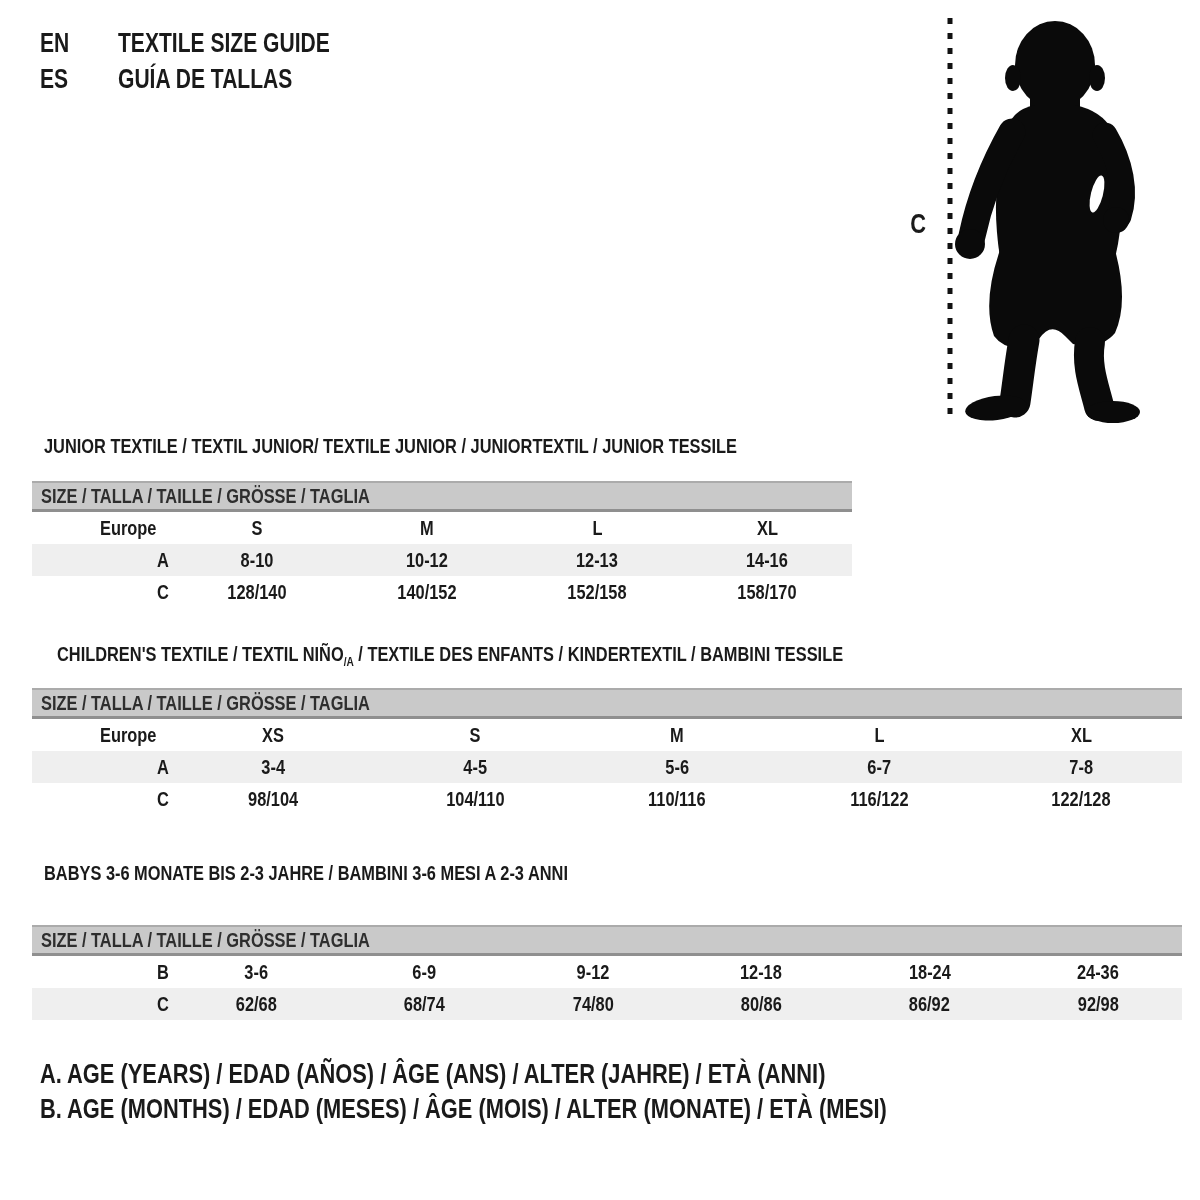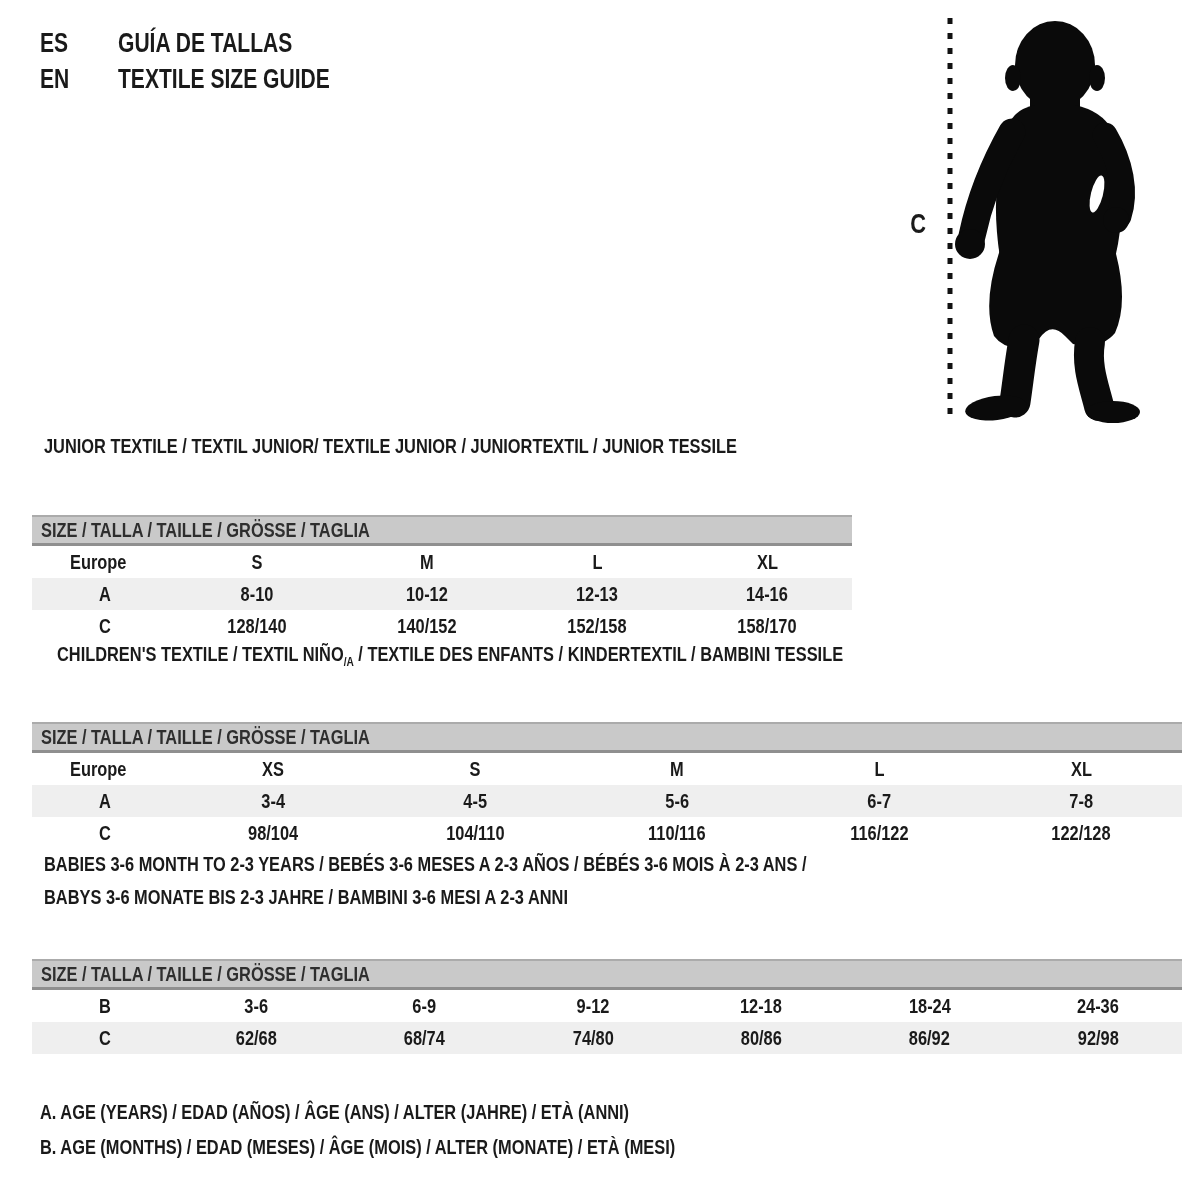--- a/index.html
+++ b/index.html
@@ -21,51 +21,51 @@
   
   .figure-svg{position:absolute;left:900px;top:10px;width:260px;height:415px;}
   .c-label{position:absolute;left:908px;top:208px;font-size:28px;}
 
   
   .sec-title{position:absolute;left:44px;font-size:21px;line-height:24px;}
   .sub{font-size:13px;vertical-align:-5px;}
   .title2{margin-top:9px;}
 
   
-  table{position:absolute;border-collapse:collapse;table-layout:fixed;font-size:21px;margin-top:34px;}
+  table{position:absolute;border-collapse:collapse;table-layout:fixed;font-size:21px;}
   td{padding:0;height:32px;}
   td.hdr{
     background:var(--header-bg,#c9c9c9);
     border-top:2px solid #ababab;
     border-bottom:3px solid #8f8f8f;
     height:26px;padding-left:9px;color:#2e2e2e;text-align:left;
   }
-  td.lbl{text-align:center;padding-left:9px;}
+  td.lbl{text-align:right;padding-left:9px;}
   td.val{text-align:center;}
   tr.stripe td{background:var(--stripe-bg,#efefef);}
   .t-junior{left:32px;top:481px;width:820px;}
   .t-children{left:32px;top:688px;width:1150px;}
   .t-babies{left:32px;top:925px;width:1150px;}
   col.c-lbl{width:140px;}
 
   
-  .legend{position:absolute;left:40px;top:1094px;font-size:21px;}
+  .legend{position:absolute;left:40px;top:1056px;font-size:28px;}
   .legend .lline{height:35px;display:flex;align-items:center;}
 </style>
 </head>
 <body>
 
 <div class="lang">
   <div class="line">
+    <span class="code"><span class="sx sx-l">EN</span></span>
+    <span class="sx sx-l">TEXTILE SIZE GUIDE</span>
+  </div>
+  <div class="line">
     <span class="code"><span class="sx sx-l">ES</span></span>
     <span class="sx sx-l">GUÍA DE TALLAS</span>
-  </div>
-  <div class="line">
-    <span class="code"><span class="sx sx-l">EN</span></span>
-    <span class="sx sx-l">TEXTILE SIZE GUIDE</span>
   </div>
 </div>
 
 <svg class="figure-svg" viewBox="0 0 260 415" aria-hidden="true">
   <g fill="#0a0a0a" stroke="none">
 
     <line x1="50" y1="8" x2="50" y2="407" stroke="#111" stroke-width="5" stroke-dasharray="6 9"></line>
 
     <ellipse cx="155" cy="55" rx="40" ry="44"></ellipse>
     <ellipse cx="113" cy="68" rx="8" ry="13"></ellipse>
@@ -171,21 +171,20 @@
     <td class="val"><span class="sx">98/104</span></td>
     <td class="val"><span class="sx">104/110</span></td>
     <td class="val"><span class="sx">110/116</span></td>
     <td class="val"><span class="sx">116/122</span></td>
     <td class="val"><span class="sx">122/128</span></td>
   </tr>
 </tbody>
   </table>
 
 <div class="sec-title" style="top:852px;">
-  <div><span class="sx sx-l">BABIES 3-6 MONTH TO 2-3 YEARS / BEBÉS 3-6 MESES A 2-3 AÑOS / BÉBÉS 3-6 MOIS À 2-3 ANS /</span></div>
   <div class="title2"><span class="sx sx-l">BABYS 3-6 MONATE BIS 2-3 JAHRE / BAMBINI 3-6 MESI A 2-3 ANNI</span></div>
 </div>
 <table class="t-babies">
   <colgroup>
       <col class="c-lbl">
       <col>
       <col>
       <col>
       <col>
       <col>

